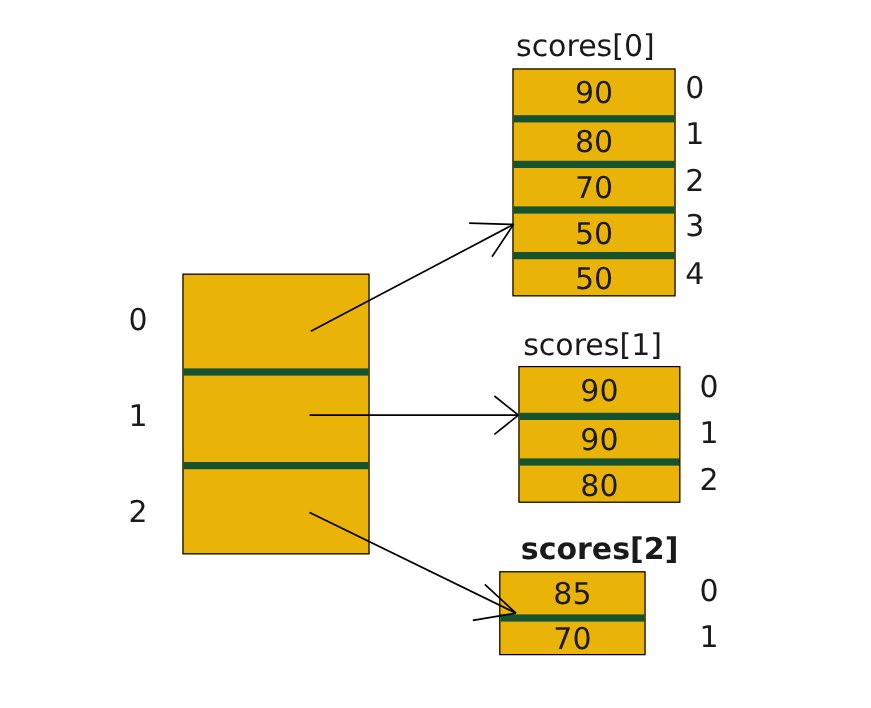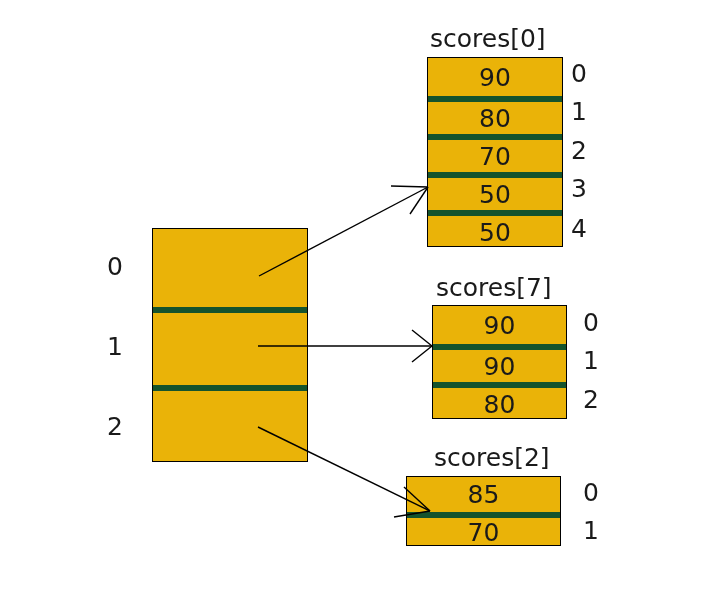--- a/index.html
+++ b/index.html
@@ -88,32 +88,32 @@
     <div class="cell cell-div" style="top:76px; height:38px;">70</div>
     <div class="cell cell-div" style="top:114px; height:38px;">50</div>
     <div class="cell cell-div" style="top:152px; height:38px;">50</div>
   </div>
   <div class="idx" style="left:571px; top:61px;">0</div>
   <div class="idx" style="left:571px; top:99px;">1</div>
   <div class="idx" style="left:571px; top:138px;">2</div>
   <div class="idx" style="left:571px; top:176px;">3</div>
   <div class="idx" style="left:571px; top:216px;">4</div>
 
-  <div class="caption" style="left:436px; top:275px;">scores[7]</div>
+  <div class="caption" style="left:436px; top:275px;">scores[1]</div>
   <div class="arr-box" style="left:432px; top:305px; width:135px; height:114px;">
     <div class="cell" style="top:0px; height:38px;">90</div>
     <div class="cell cell-div" style="top:38px; height:38px;">90</div>
     <div class="cell cell-div" style="top:76px; height:38px;">80</div>
   </div>
   <div class="idx" style="left:583px; top:310px;">0</div>
   <div class="idx" style="left:583px; top:348px;">1</div>
   <div class="idx" style="left:583px; top:387px;">2</div>
 
-  <div class="caption" style="left:434px; top:445px;">scores[2]</div>
-  <div class="arr-box" style="left:406px; top:476px; width:155px; height:70px;">
+  <div class="caption" style="left:434px; top:445px;font-weight:bold;">scores[2]</div>
+  <div class="arr-box" style="left:416px; top:476px; width:122px; height:70px;">
     <div class="cell" style="top:0px; height:35px;">85</div>
     <div class="cell cell-div" style="top:35px; height:35px;">70</div>
   </div>
   <div class="idx" style="left:583px; top:480px;">0</div>
   <div class="idx" style="left:583px; top:518px;">1</div>
 
   <svg class="arrows" viewBox="0 0 726 590">
 
     <g>
       <line x1="259" y1="276" x2="428" y2="187" stroke="#000000" stroke-width="1.4"></line>

